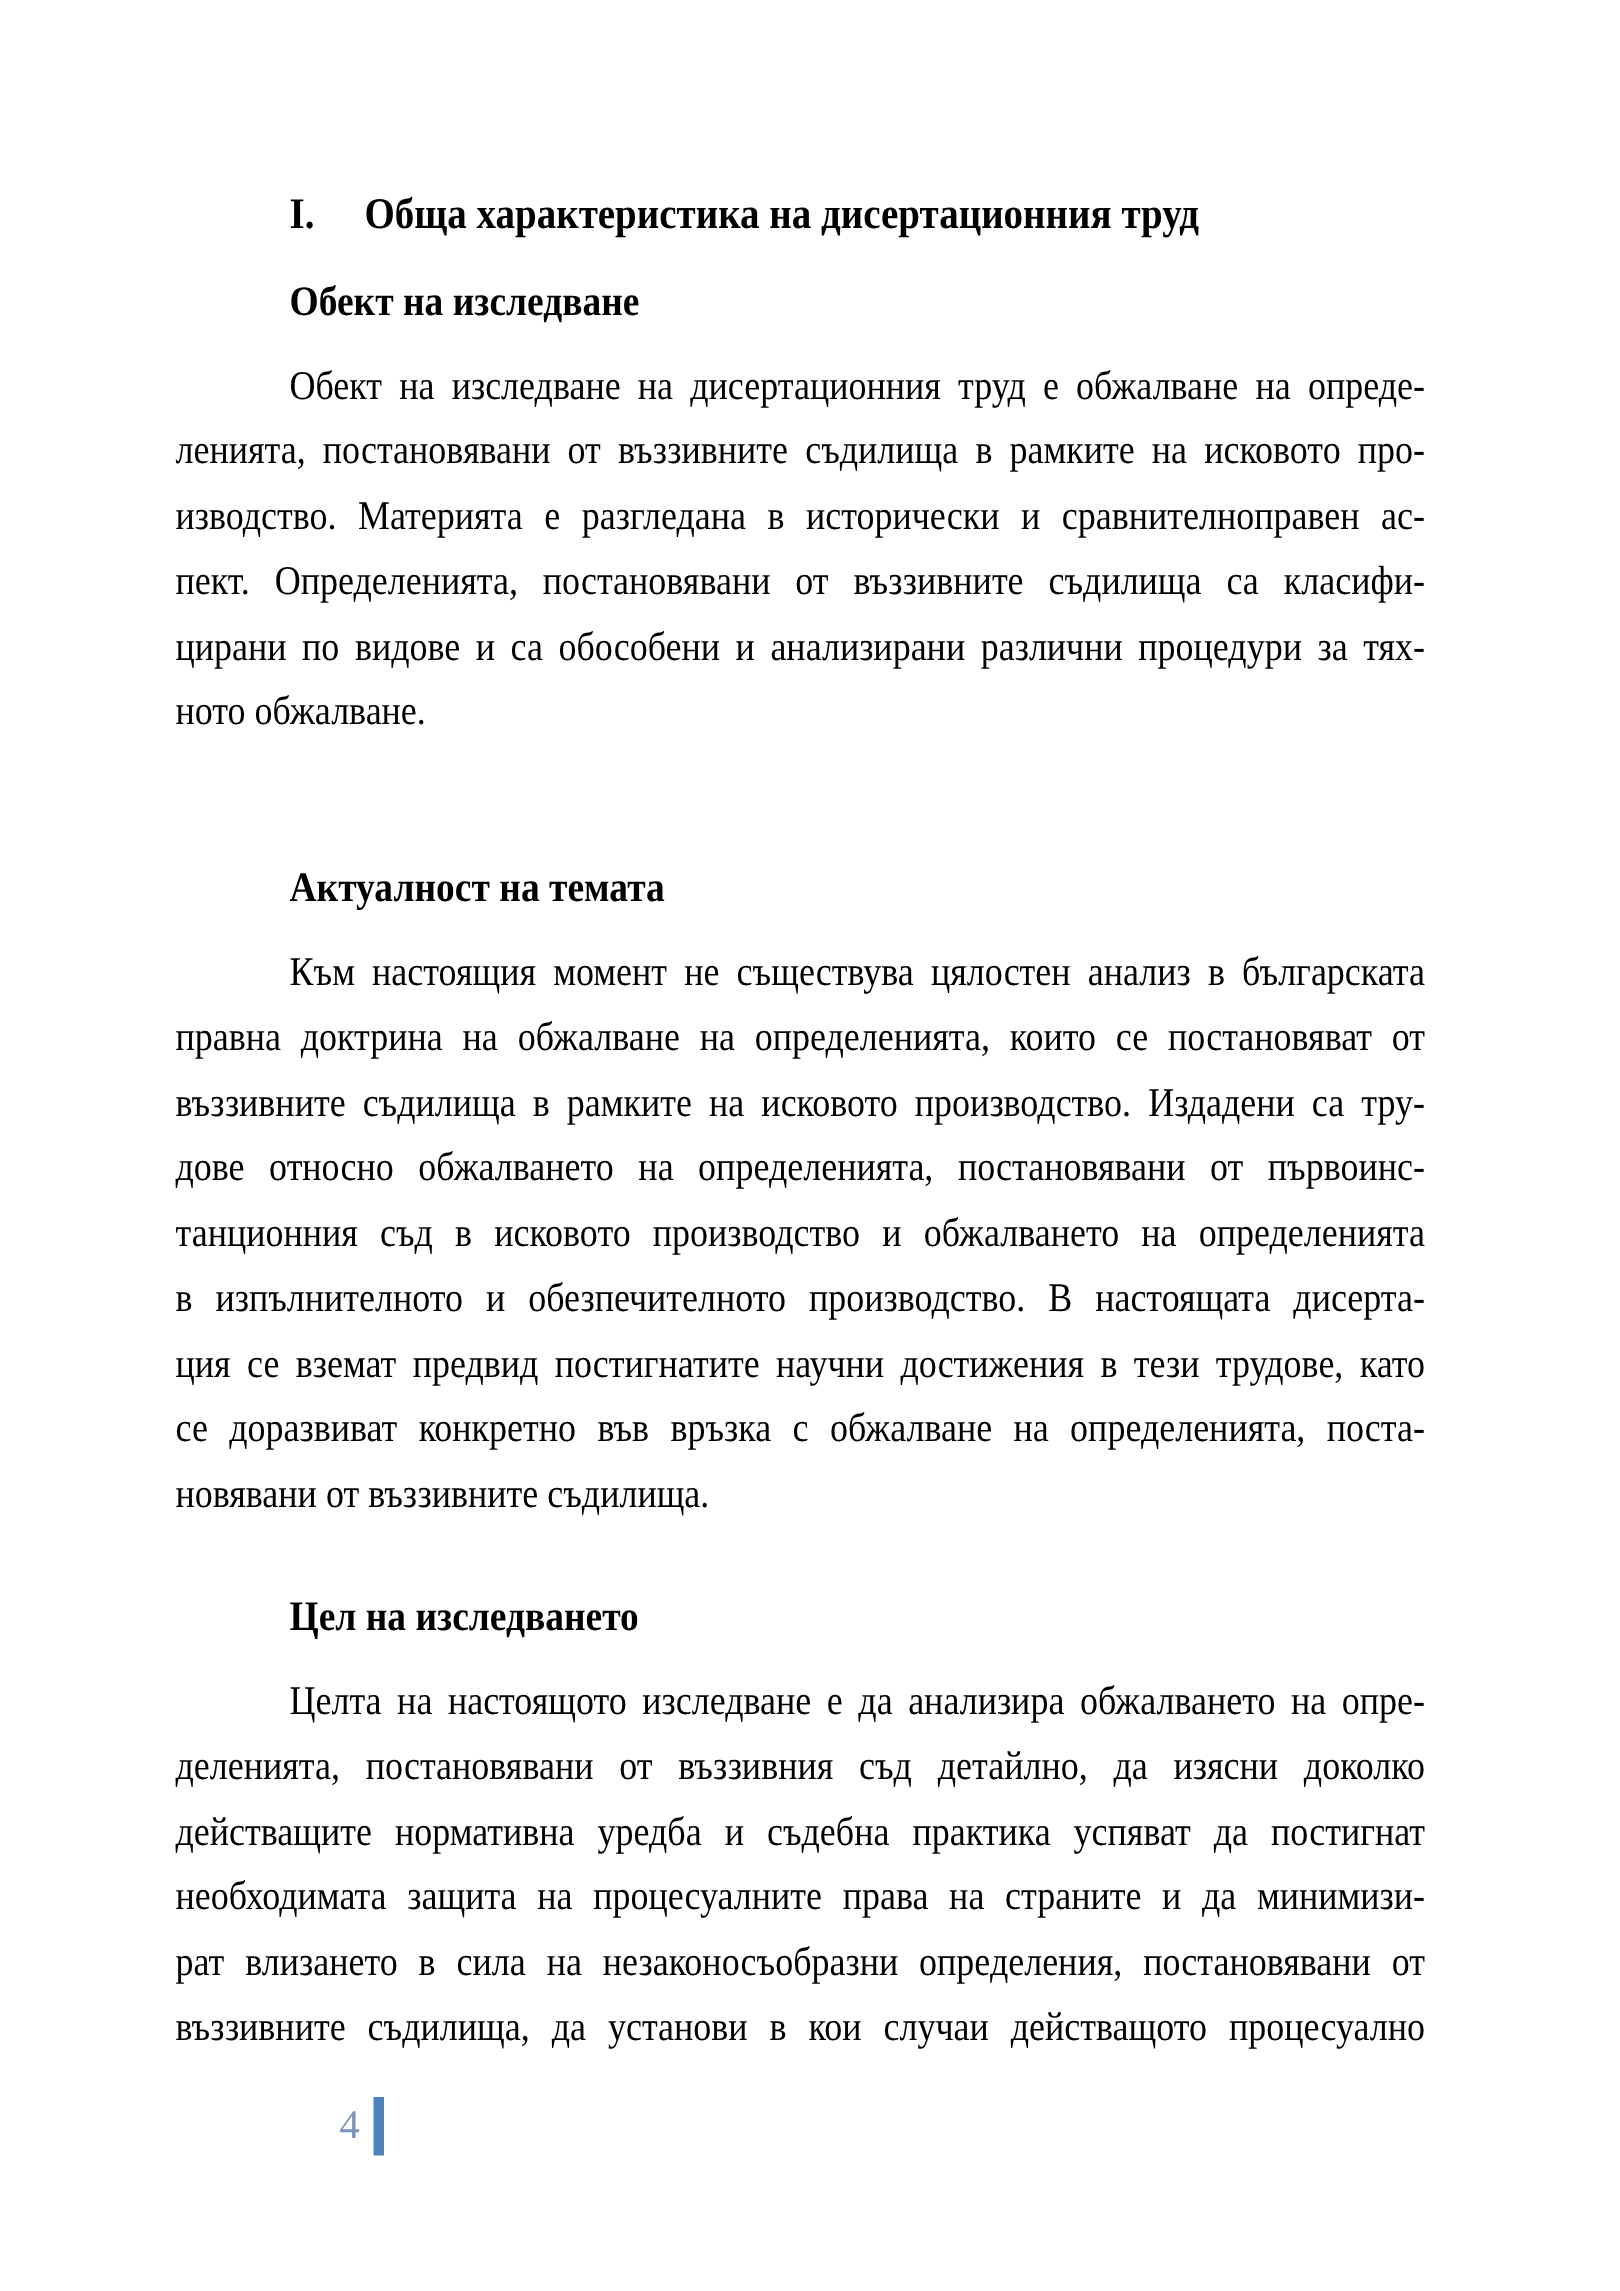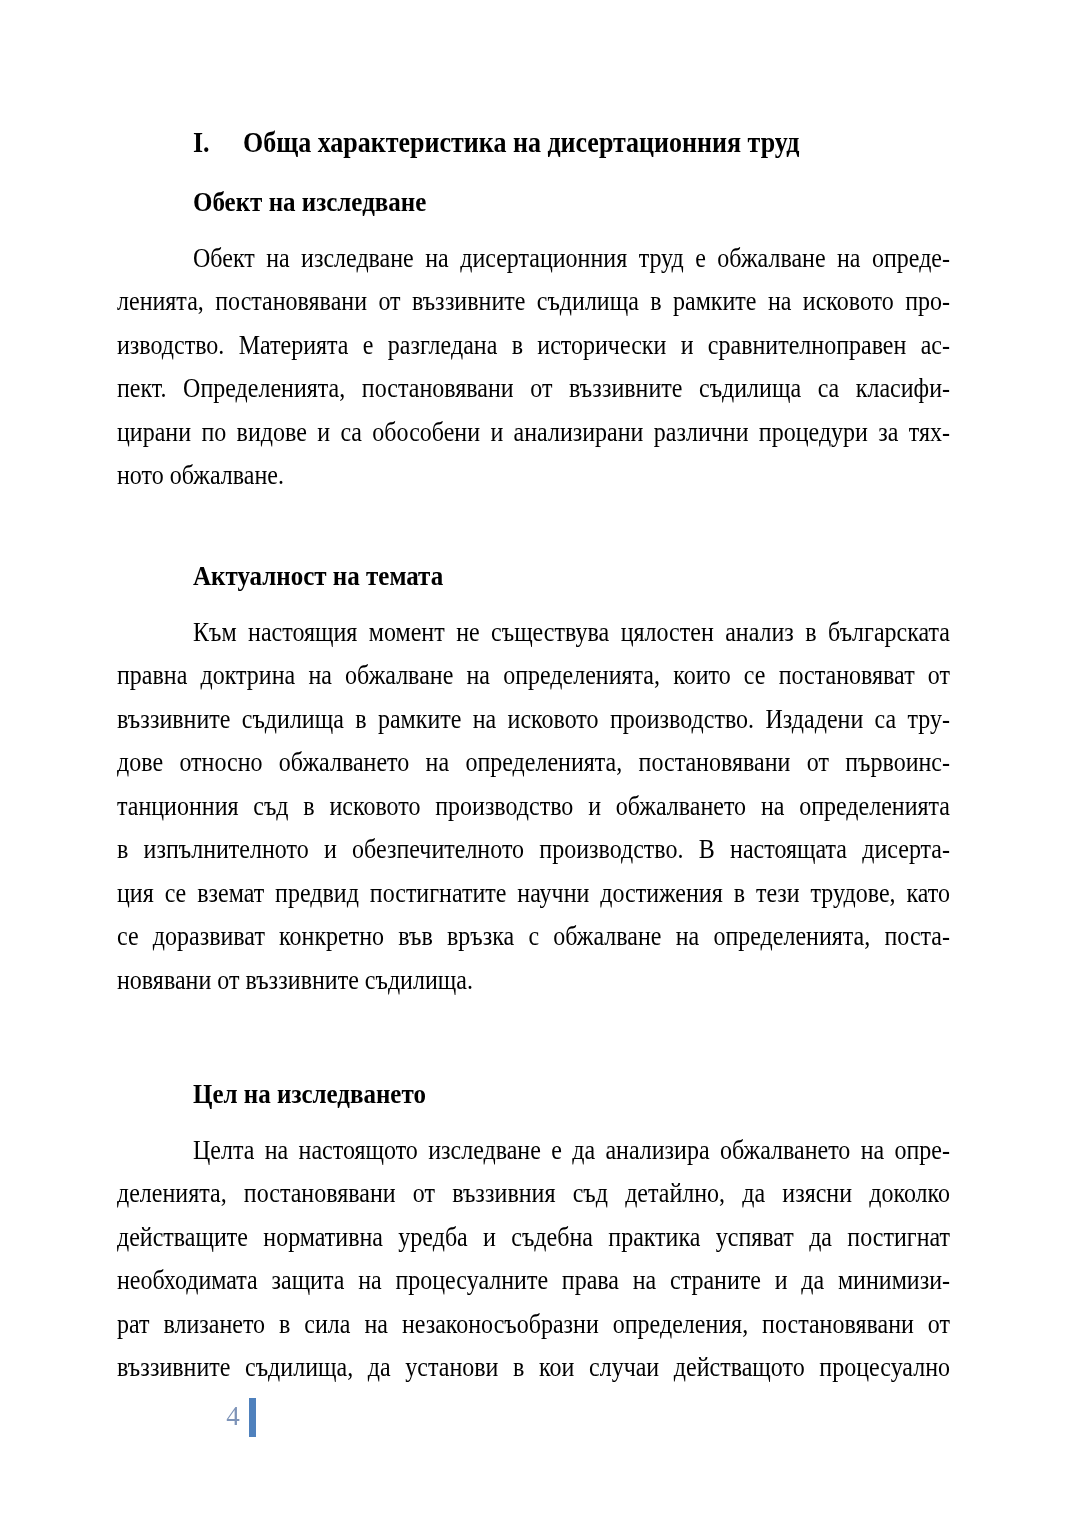--- a/index.html
+++ b/index.html
@@ -35,22 +35,22 @@
     display: inline-block;
     width: 50px;
   }
   
   .section {
     position: absolute;
     left: 117px;
     width: 833px;
   }
   .sec-0 { top: 181px; }
-  .sec-1 { top: 555px; }
-  .sec-2 { top: 1058px; margin-top: 15px; }
+  .sec-1 { top: 572px; }
+  .sec-2 { top: 1058px; }
   .subheading {
     padding-left: 76px;
     font-size: 25px;
     font-weight: bold;
     line-height: 43.5px;
     transform: scaleY(1.12);
     transform-origin: 0 70%;
     white-space: nowrap;
   }
   .para { margin-top: 13px; }

